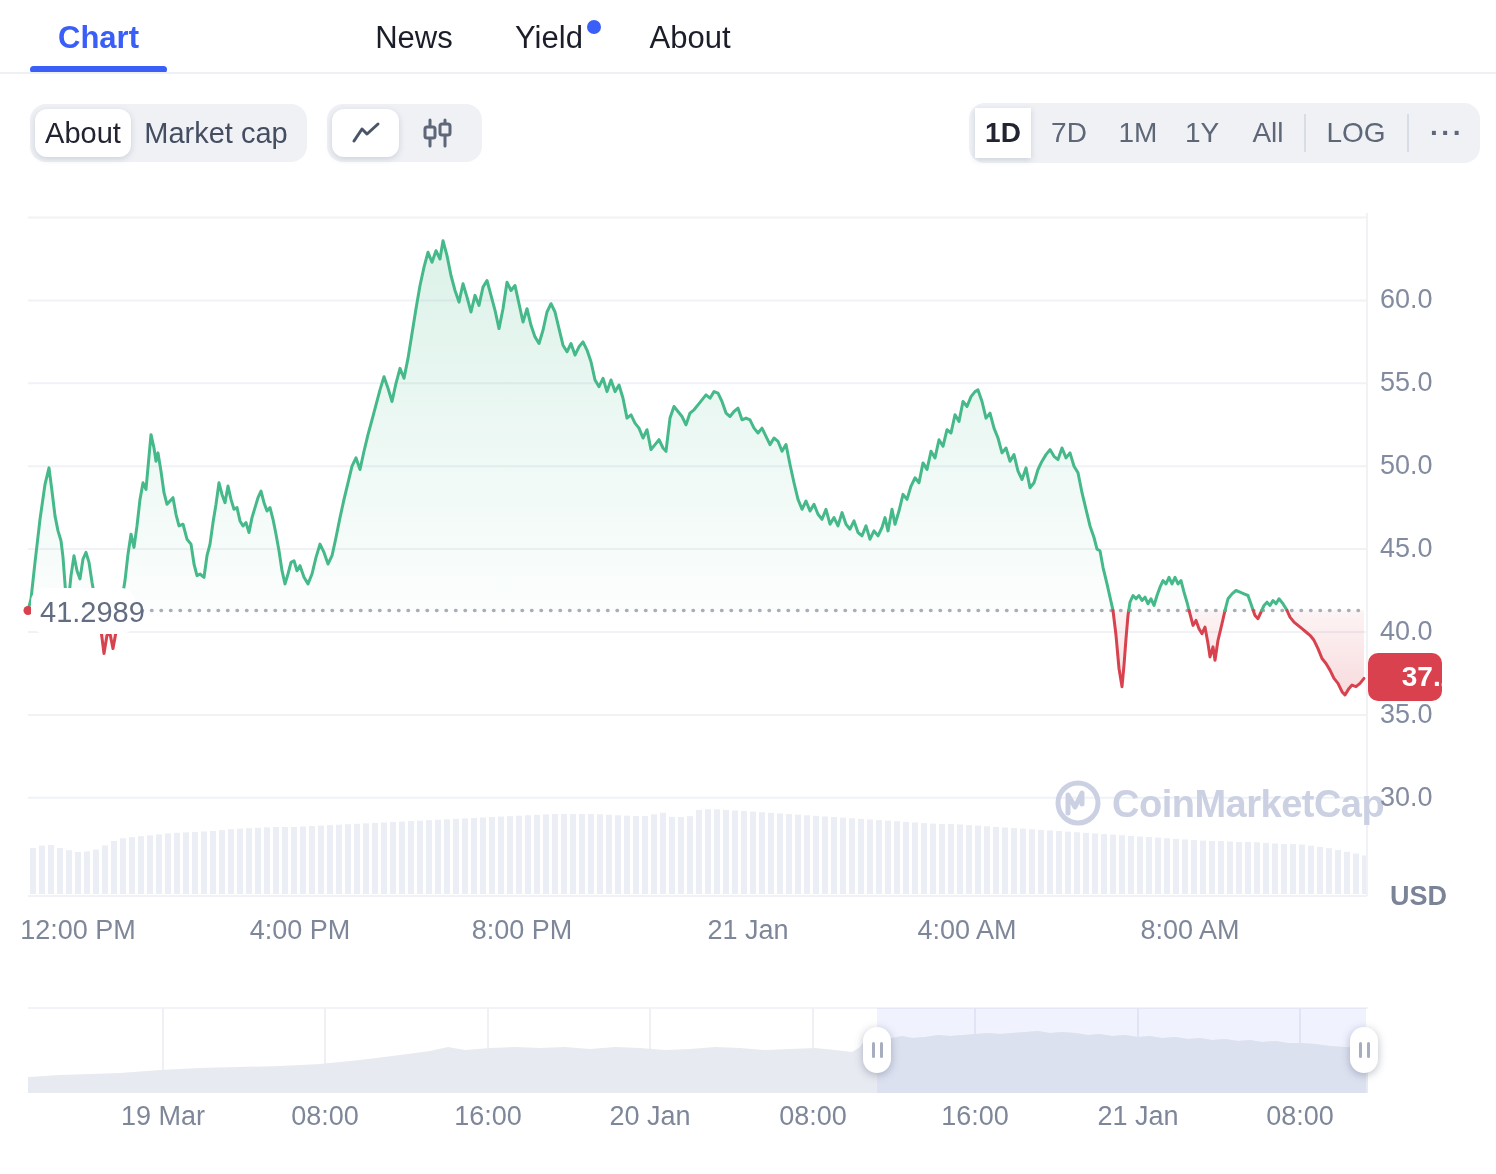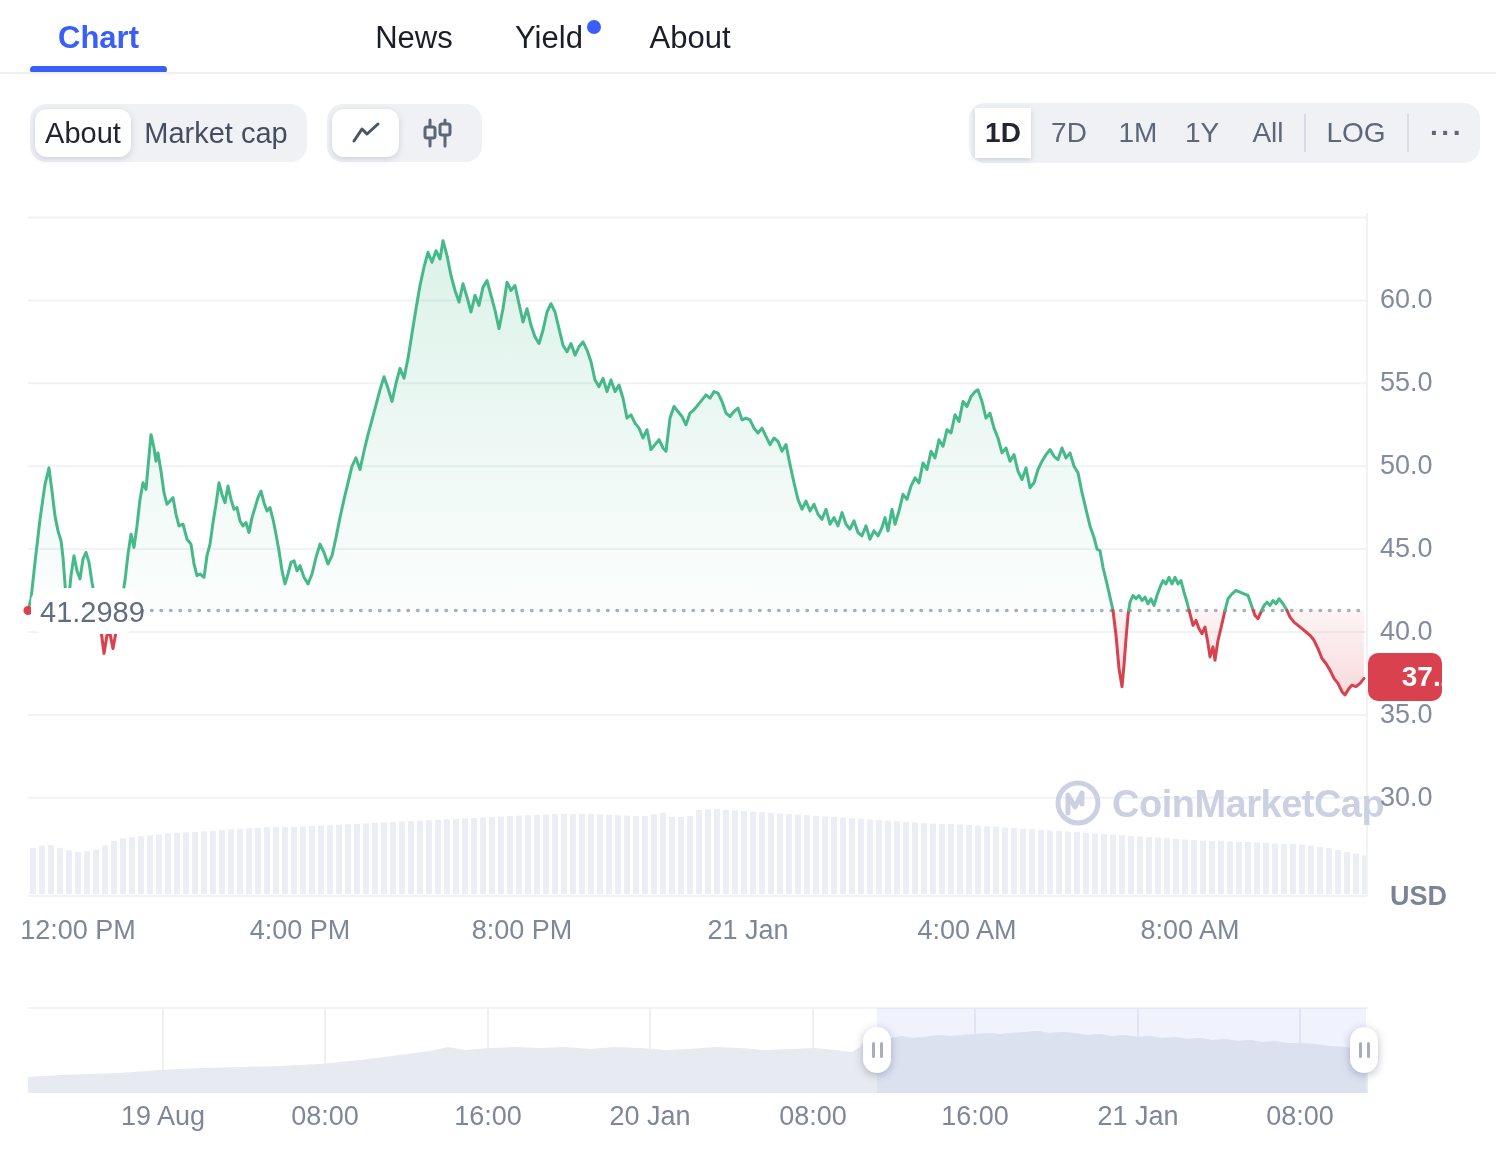--- a/index.html
+++ b/index.html
@@ -348,21 +348,21 @@
   </div>
 <div id="xlabels">
     <div class="xlab" style="left: 78px;">12:00 PM</div>
     <div class="xlab" style="left: 300px;">4:00 PM</div>
     <div class="xlab" style="left: 522px;">8:00 PM</div>
     <div class="xlab" style="left: 748px;">21 Jan</div>
     <div class="xlab" style="left: 967px;">4:00 AM</div>
     <div class="xlab" style="left: 1190px;">8:00 AM</div>
   </div>
 <div id="navlabels">
-    <div class="navlab" style="left: 163px;">19 Aug</div>
+    <div class="navlab" style="left: 163px;">19 Mar</div>
     <div class="navlab" style="left: 325px;">08:00</div>
     <div class="navlab" style="left: 488px;">16:00</div>
     <div class="navlab" style="left: 650px;">20 Jan</div>
     <div class="navlab" style="left: 813px;">08:00</div>
     <div class="navlab" style="left: 975px;">16:00</div>
     <div class="navlab" style="left: 1138px;">21 Jan</div>
     <div class="navlab" style="left: 1300px;">08:00</div>
   </div>
 
 <div class="baseline-pill"></div>

